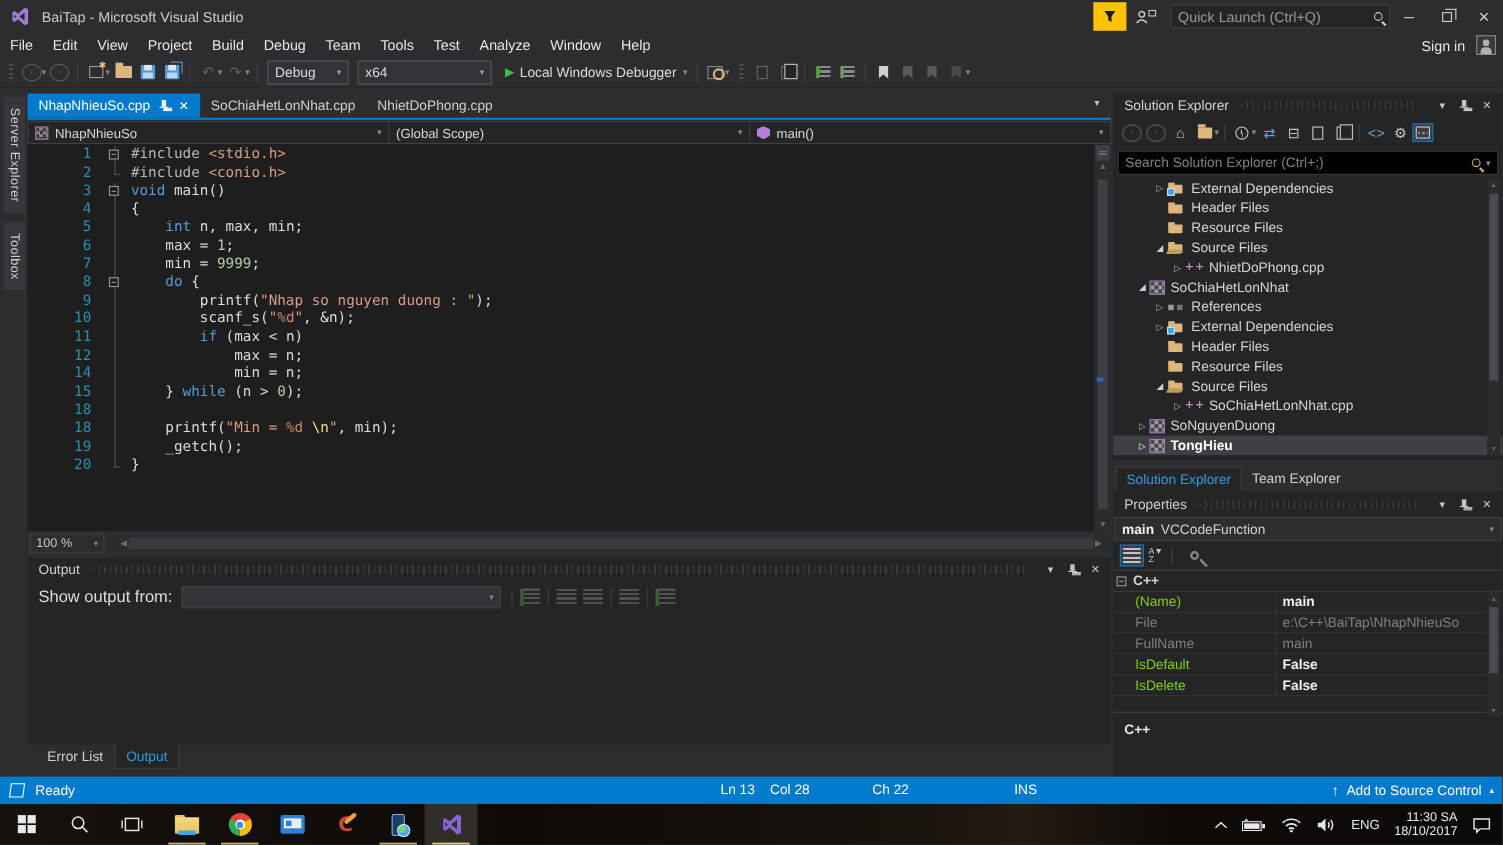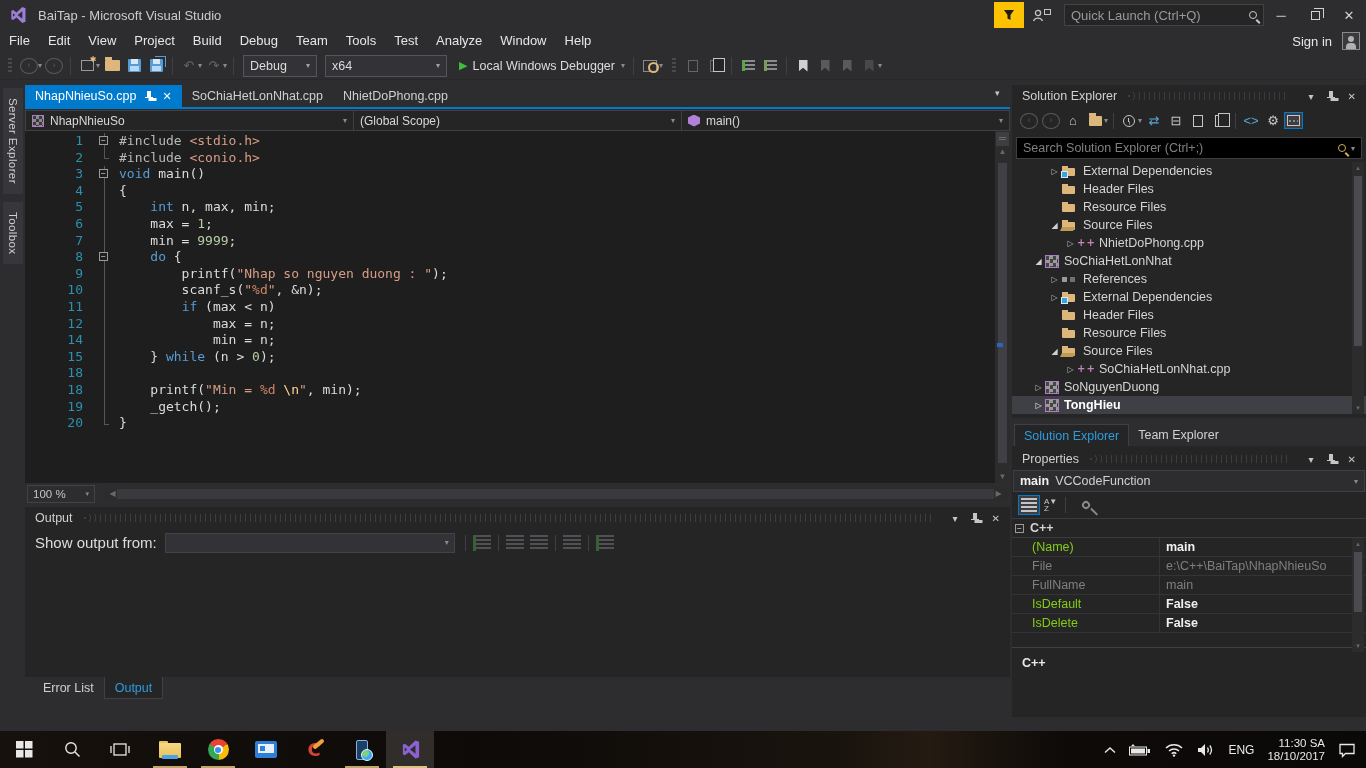--- a/index.html
+++ b/index.html
@@ -763,20 +763,33 @@
           <div class="pscroll">
           <span class="arr2" style="position:absolute;top:2px;left:0;width:12px;text-align:center;color:#686868;font-size:7px">▴</span>
           <div style="position:absolute;left:2px;top:14px;width:8px;height:60px;background:#4a4a50"></div>
           <span class="arr2" style="position:absolute;bottom:2px;left:0;width:12px;text-align:center;color:#686868;font-size:7px">▾</span>
         </div>
       </div>
     </div>
     <div class="pdesc">C++</div>
   </div>
 
+  <div class="statusbar">
+    <span class="sb-icon"></span>
+    <span>Ready</span>
+    <span class="sb-abs" style="left:655px">Ln 13</span>
+    <span class="sb-abs" style="left:700px">Col 28</span>
+    <span class="sb-abs" style="left:793px">Ch 22</span>
+    <span class="sb-abs" style="left:922px">INS</span>
+    <div class="sb-right">
+      <span>↑</span>
+      <span>Add to Source Control</span>
+      <span style="font-size:8px">▴</span>
+    </div>
+  </div>
 
   <div class="taskbar">
     <div id="tbbtns" style="display:flex">
         <div class="tbtn">
           <svg width="17" height="17">
             <rect width="7.5" height="7.5" fill="#e8e8e8"></rect>
             <rect x="9" width="7.5" height="7.5" fill="#e8e8e8"></rect>
             <rect y="9" width="7.5" height="7.5" fill="#e8e8e8"></rect>
             <rect x="9" y="9" width="7.5" height="7.5" fill="#e8e8e8"></rect>
           </svg>

